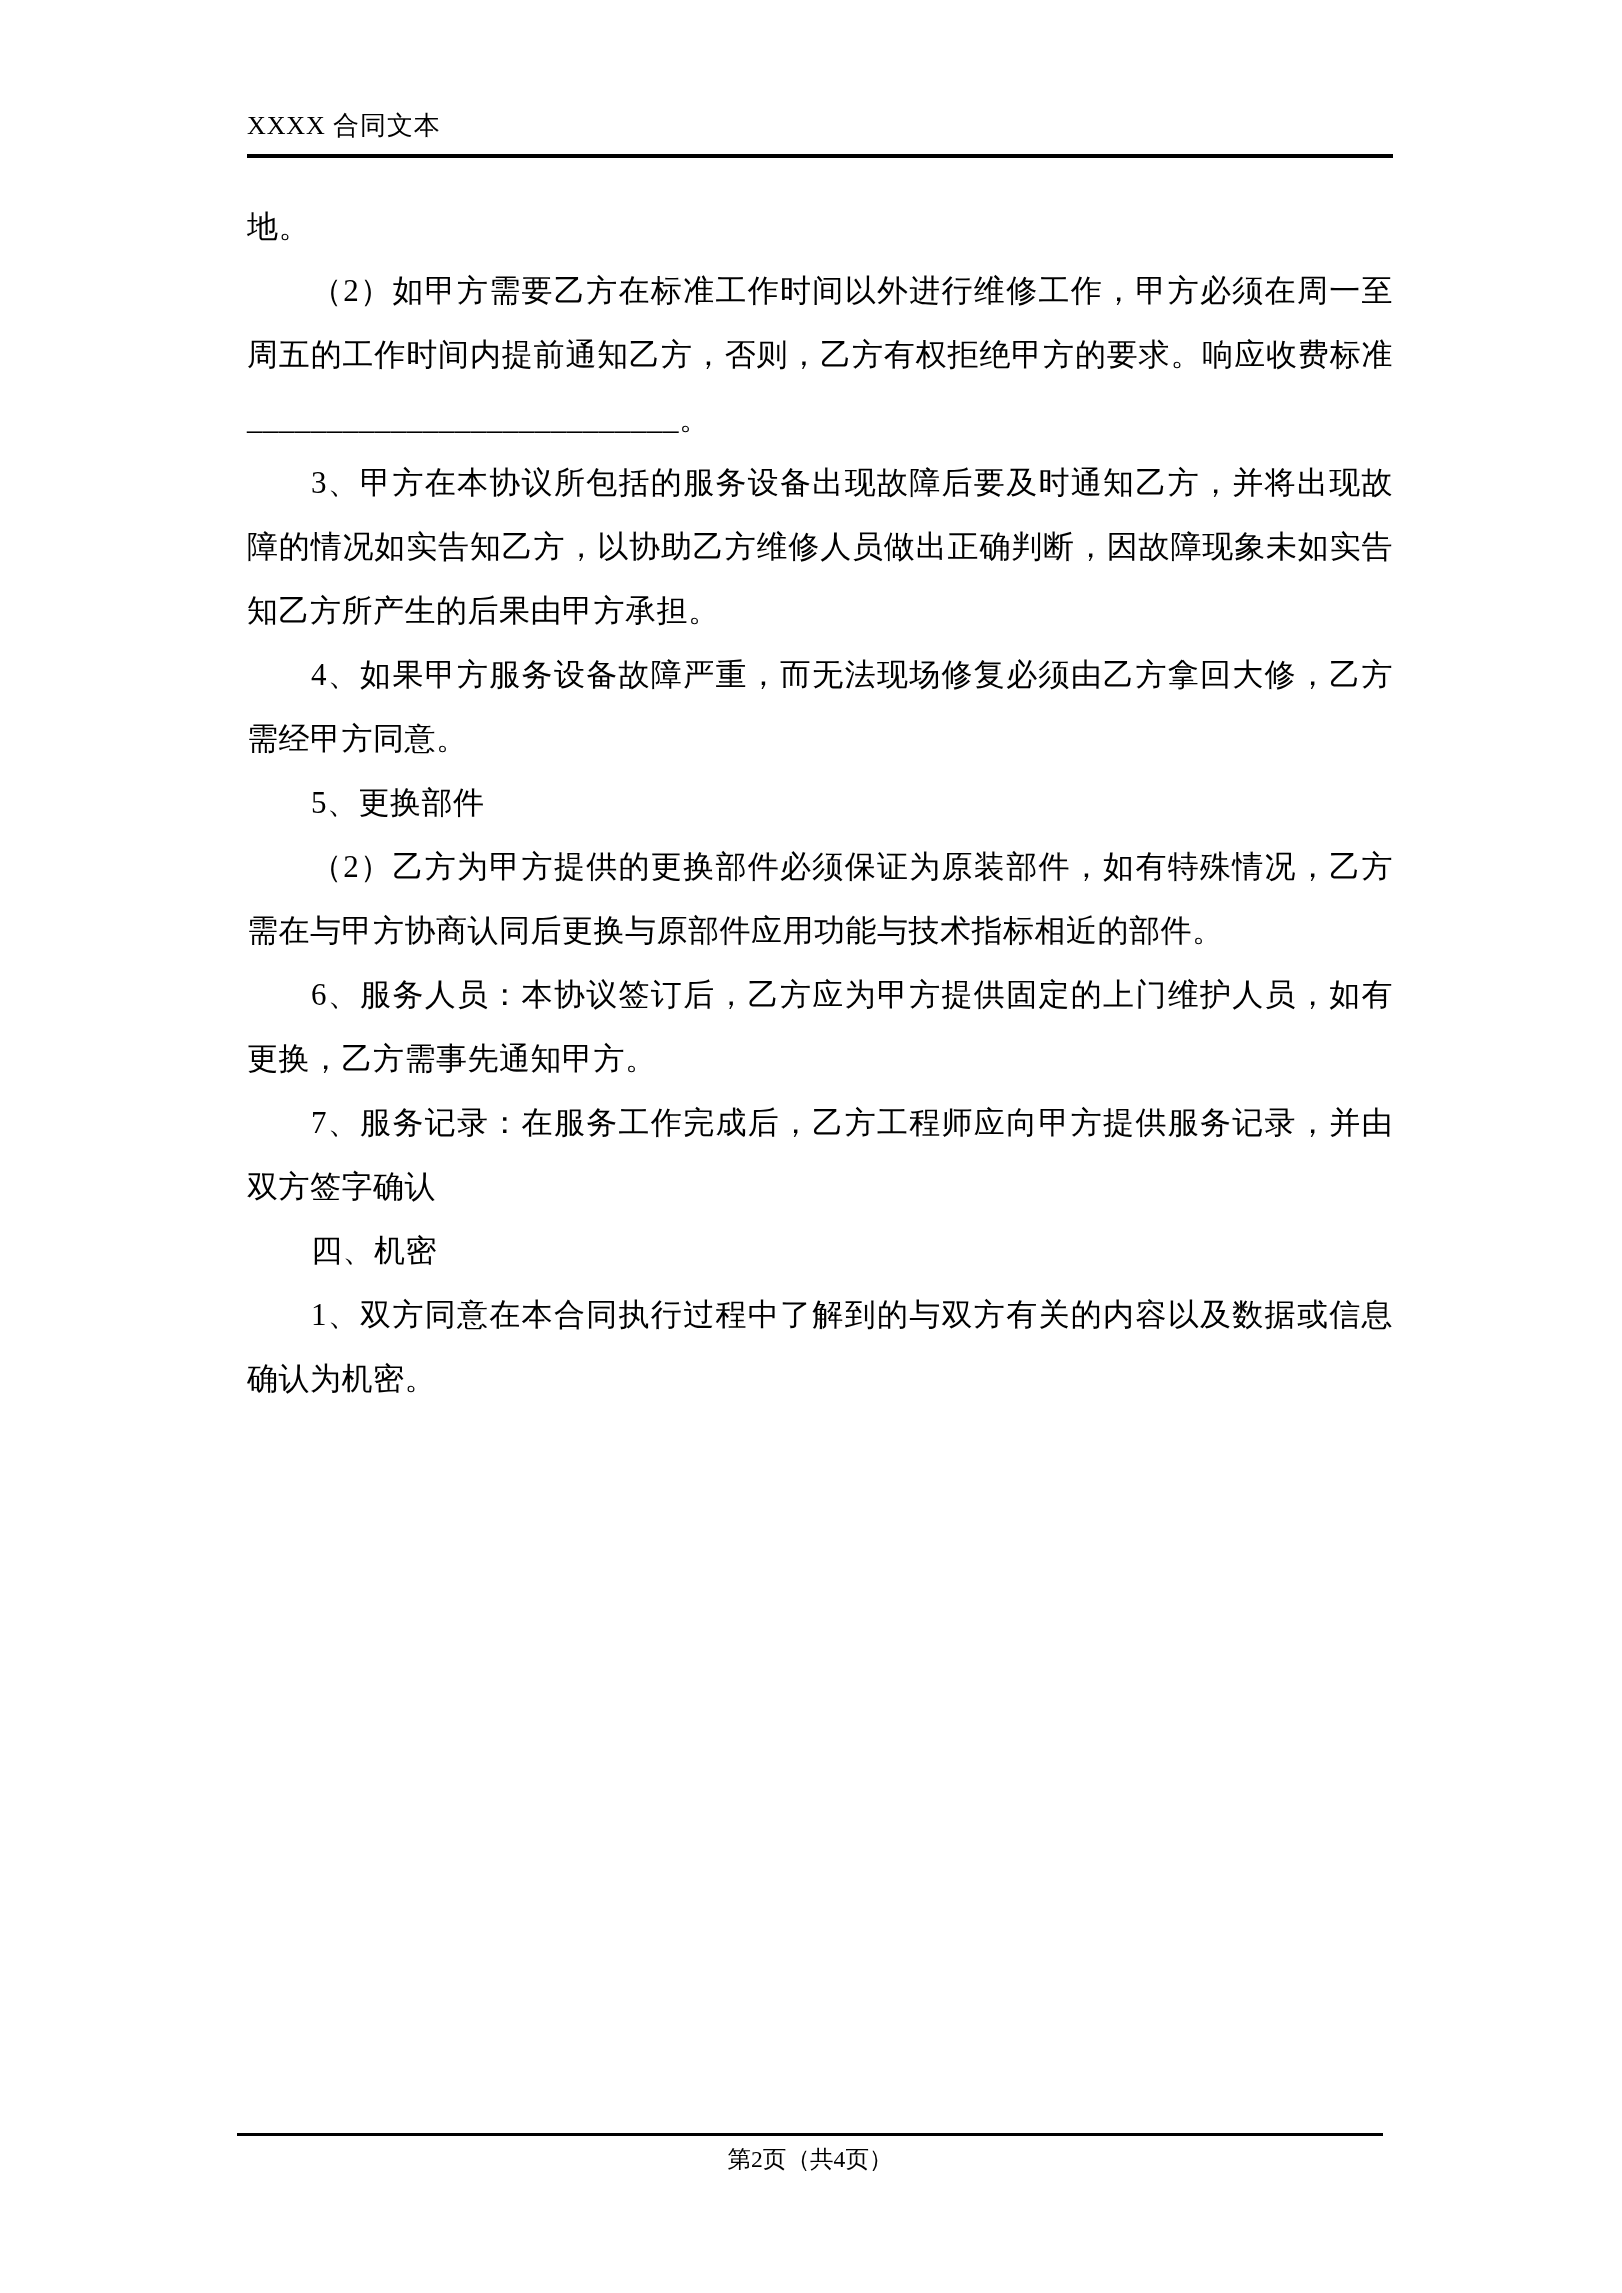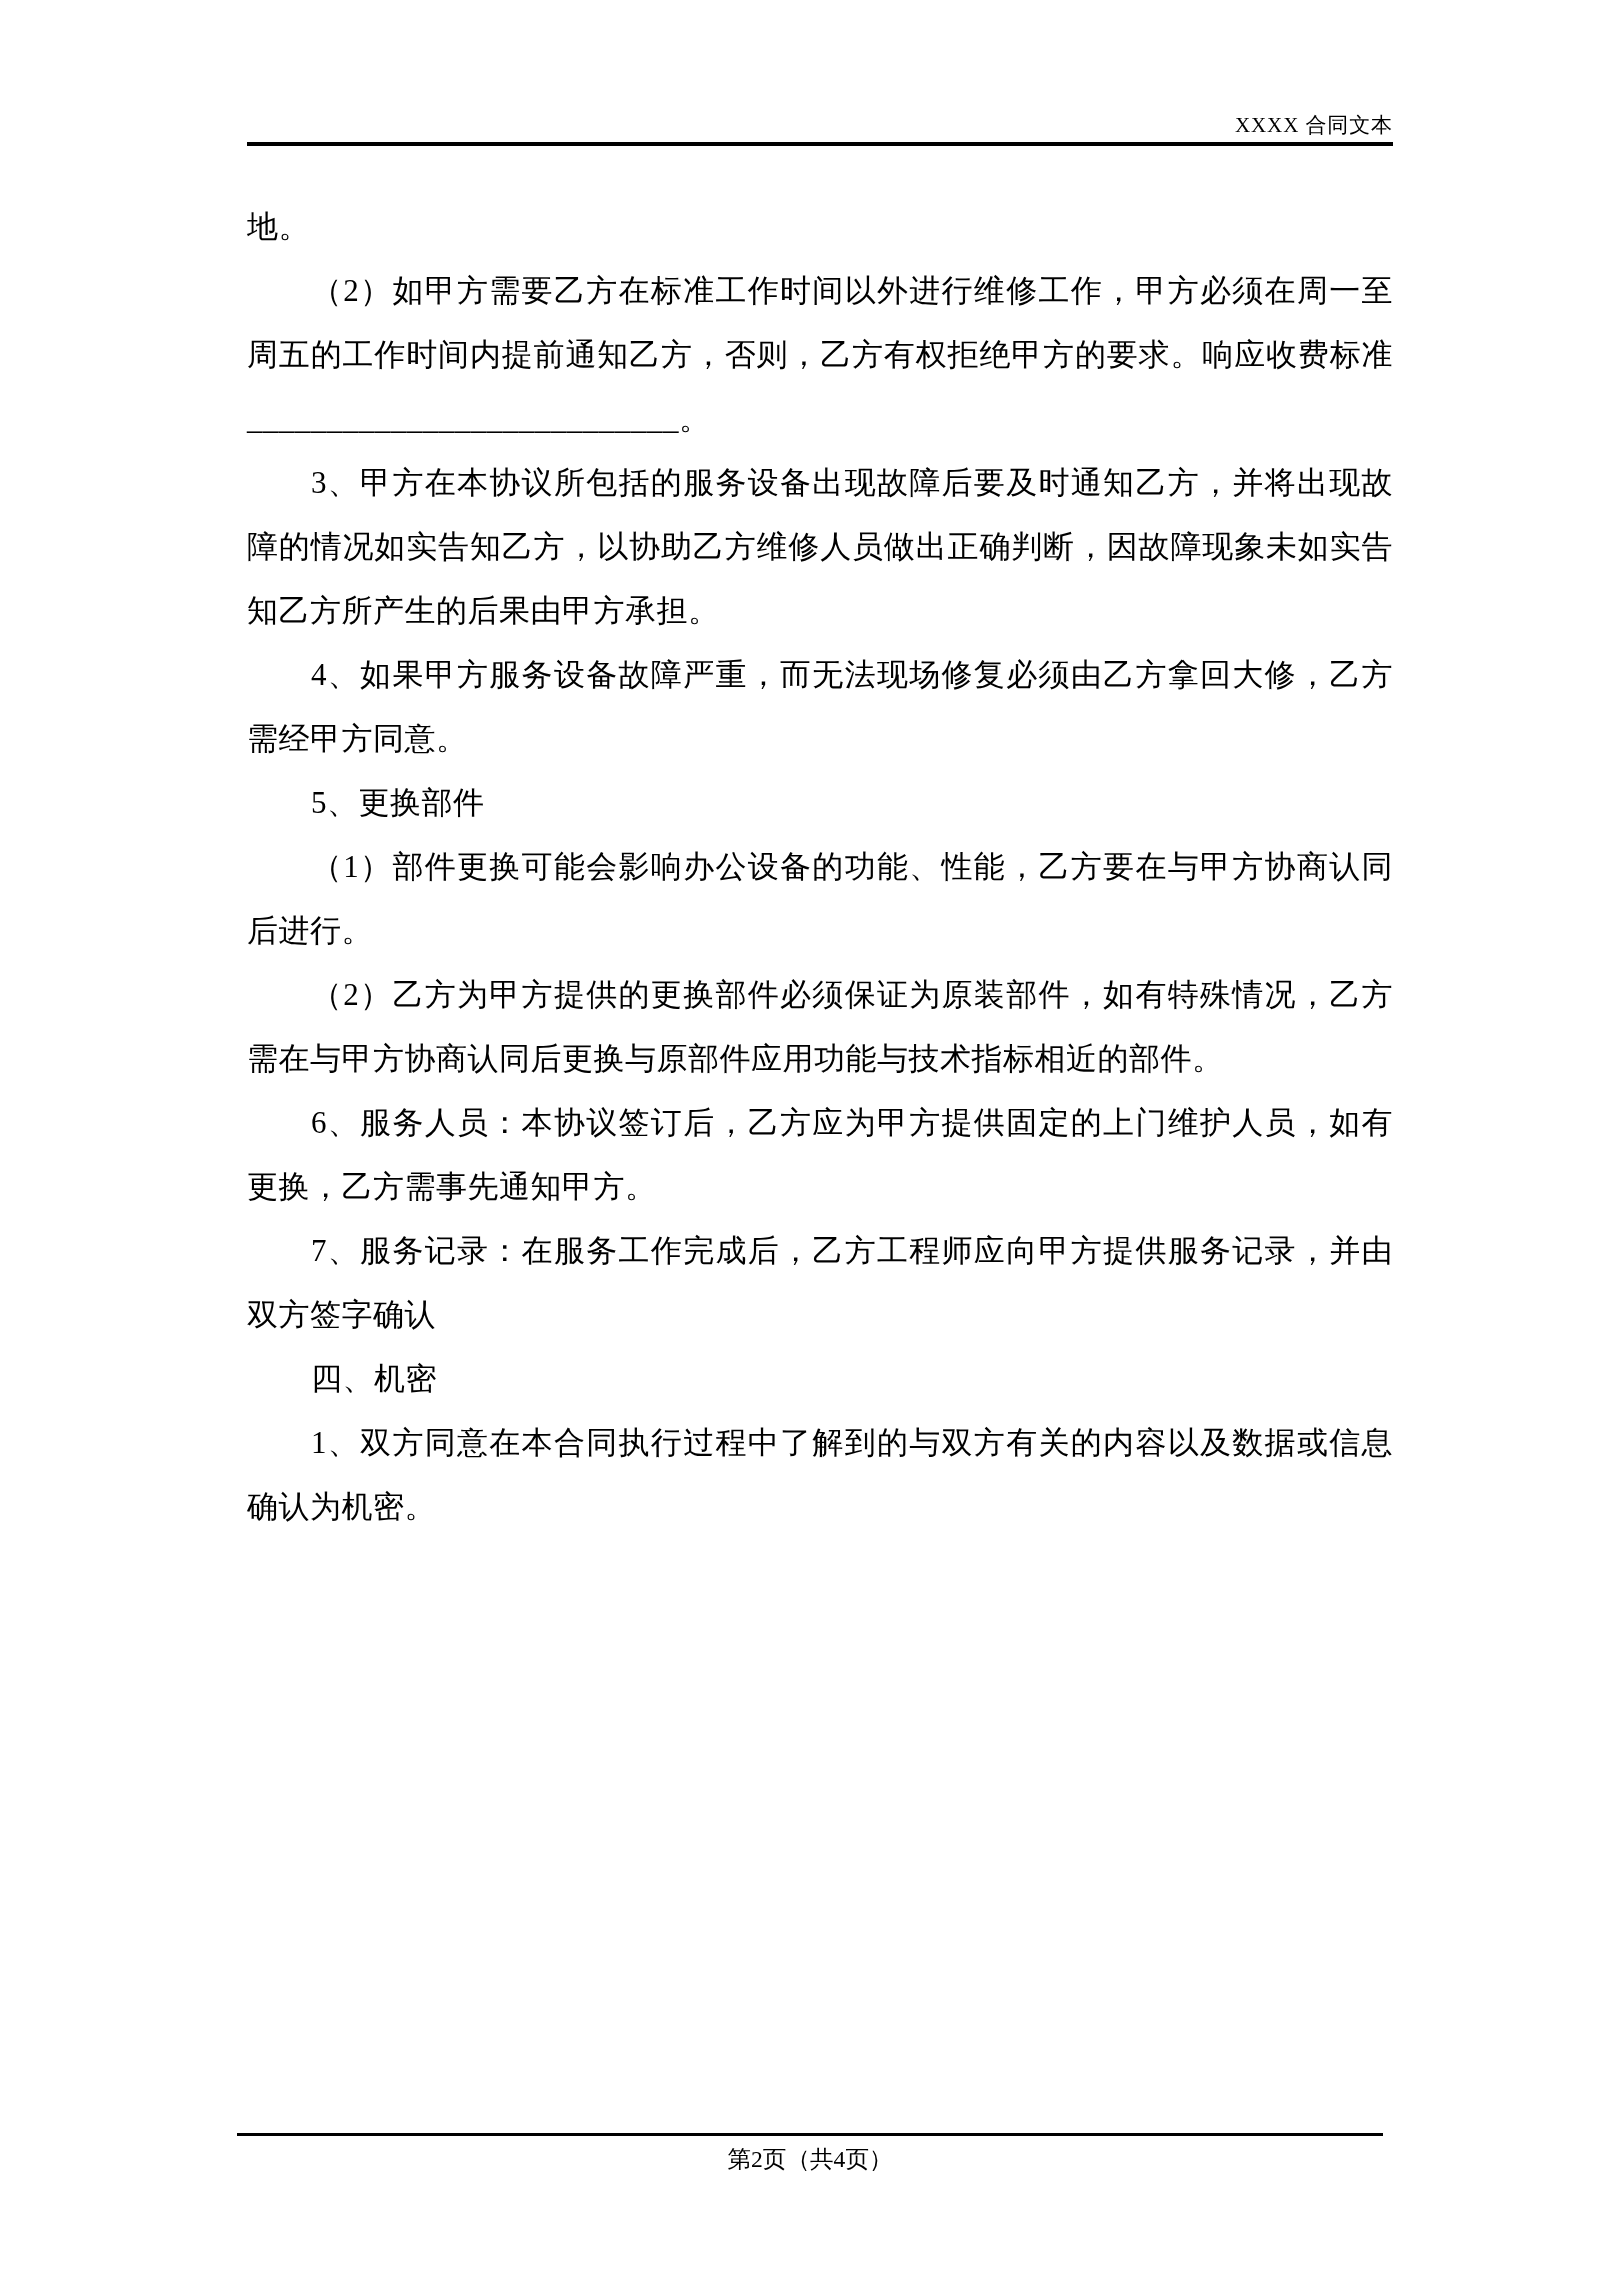--- a/index.html
+++ b/index.html
@@ -14,25 +14,25 @@
     overflow: hidden;
   }
   .header {
     position: absolute;
     left: 247px;
     width: 1146px;
     top: 0;
     border-bottom: 4.5px solid #000000;
   }
   .header-title {
-    text-align: right;
-    font-size: 21px;
+    text-align: left;
+    font-size: 26px;
     line-height: 31px;
     padding-top: 110px;
-    padding-bottom: 1px;
+    padding-bottom: 13px;
     letter-spacing: 0.9px;
     white-space: nowrap;
   }
   .content {
     position: absolute;
     left: 247px;
     width: 1146px;
     top: 195px;
     font-size: 31px;
     line-height: 64px;
@@ -65,21 +65,20 @@
   <div class="header">
     <div class="header-title">XXXX 合同文本</div>
   </div>
 
   <div class="content" id="content">
       <p class="no-indent">地。</p>
       <p>（2）如甲方需要乙方在标准工作时间以外进行维修工作，甲方必须在周一至周五的工作时间内提前通知乙方，否则，乙方有权拒绝甲方的要求。响应收费标准___________________________。</p>
       <p>3、甲方在本协议所包括的服务设备出现故障后要及时通知乙方，并将出现故障的情况如实告知乙方，以协助乙方维修人员做出正确判断，因故障现象未如实告知乙方所产生的后果由甲方承担。</p>
       <p>4、如果甲方服务设备故障严重，而无法现场修复必须由乙方拿回大修，乙方需经甲方同意。</p>
       <p>5、更换部件</p>
-      <p>（1）部件更换可能会影响办公设备的功能、性能，乙方要在与甲方协商认同后进行。</p>
       <p>（2）乙方为甲方提供的更换部件必须保证为原装部件，如有特殊情况，乙方需在与甲方协商认同后更换与原部件应用功能与技术指标相近的部件。</p>
       <p>6、服务人员：本协议签订后，乙方应为甲方提供固定的上门维护人员，如有更换，乙方需事先通知甲方。</p>
       <p>7、服务记录：在服务工作完成后，乙方工程师应向甲方提供服务记录，并由双方签字确认</p>
       <p>四、机密</p>
       <p>1、双方同意在本合同执行过程中了解到的与双方有关的内容以及数据或信息确认为机密。</p>
     </div>
 
   <div class="footer">
     <div class="footer-text">第2页（共4页）</div>
   </div>

